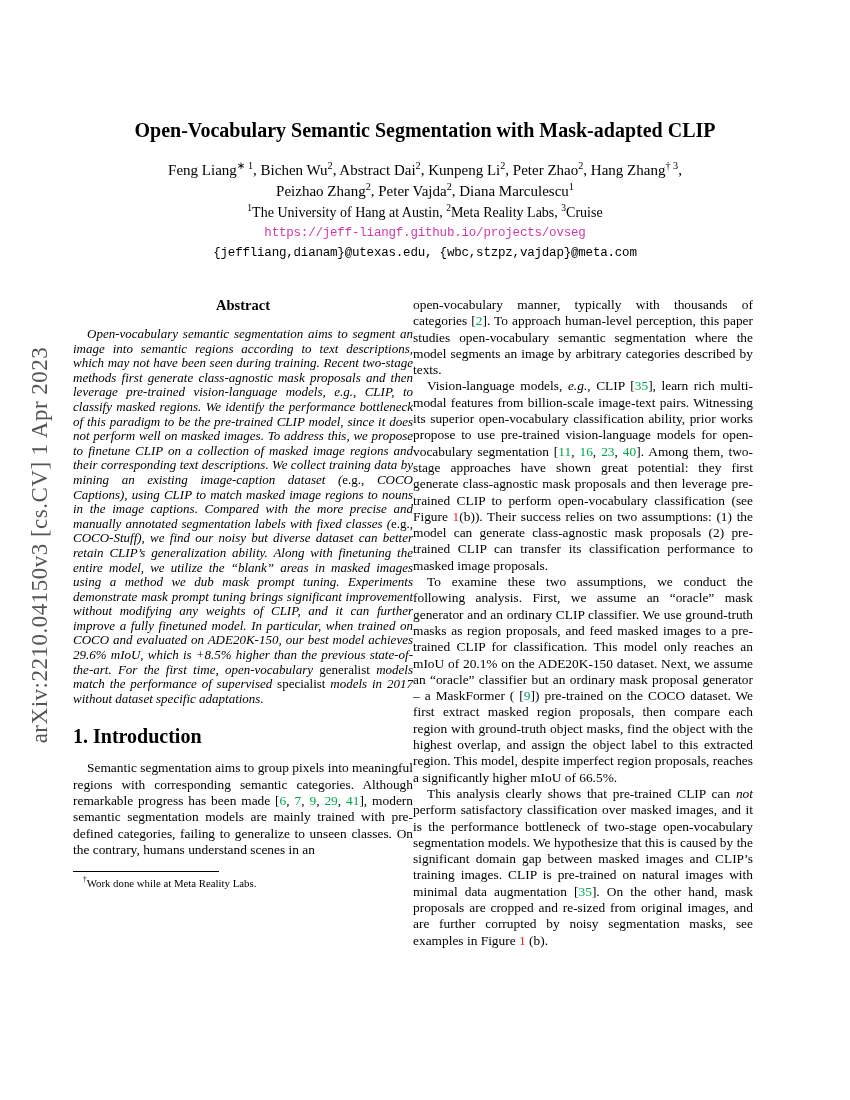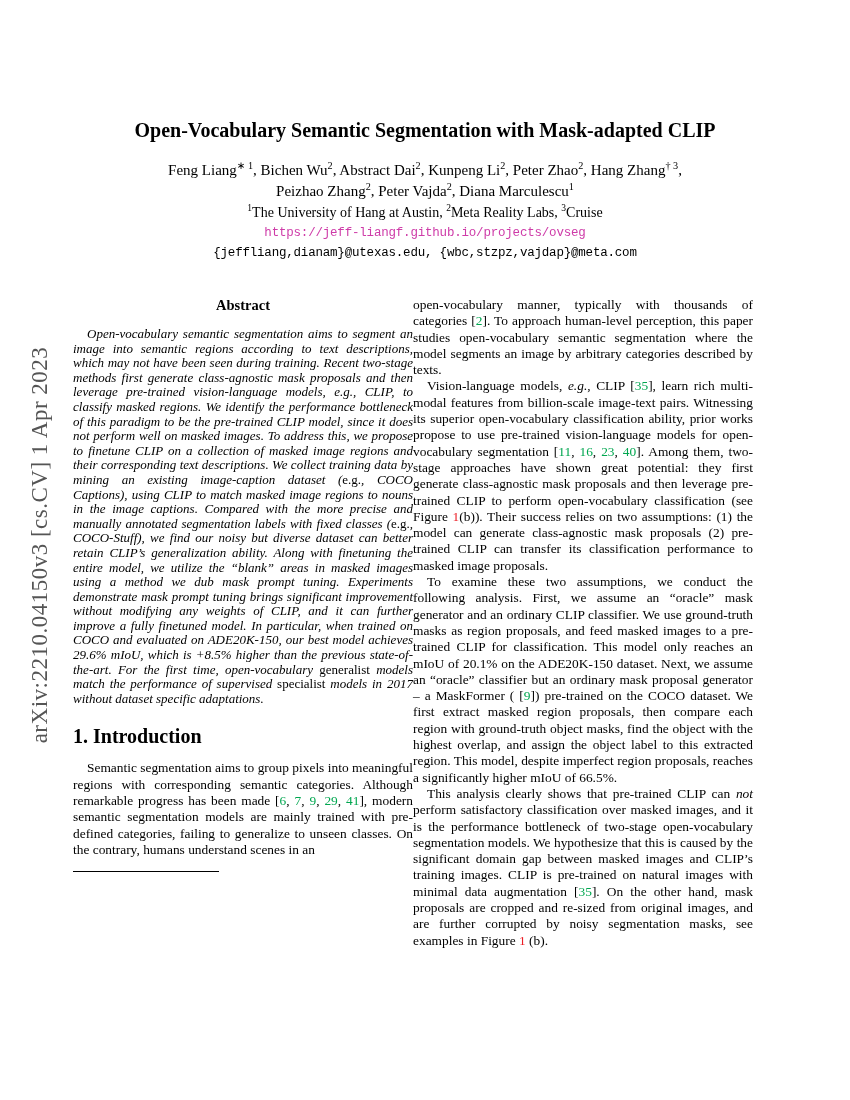--- a/index.html
+++ b/index.html
@@ -111,20 +111,21 @@
     <div class="columns">
 
       <div class="col">
         <h2 class="abstract-heading">Abstract</h2>
         <p class="abstract-body"><span>Open-vocabulary semantic segmentation aims to segment an image into semantic regions according to text descriptions, which may not have been seen during training. Recent two-stage methods first generate class-agnostic mask proposals and then leverage pre-trained vision-language models, e.g., CLIP, to classify masked regions. We identify the performance bottleneck of this paradigm to be the pre-trained CLIP model, since it does not perform well on masked images. To address this, we propose to finetune CLIP on a collection of masked image regions and their corresponding text descriptions. We collect training data by mining an existing image-caption dataset (</span><span class="seg-u">e.g.</span><span>, COCO Captions), using CLIP to match masked image regions to nouns in the image captions. Compared with the more precise and manually annotated segmentation labels with fixed classes (</span><span class="seg-u">e.g.</span><span>, COCO-Stuff), we find our noisy but diverse dataset can better retain CLIP’s generalization ability. Along with finetuning the entire model, we utilize the “blank” areas in masked images using a method we dub mask prompt tuning. Experiments demonstrate mask prompt tuning brings significant improvement without modifying any weights of CLIP, and it can further improve a fully finetuned model. In particular, when trained on COCO and evaluated on ADE20K-150, our best model achieves 29.6% mIoU, which is +8.5% higher than the previous state-of-the-art. For the first time, open-vocabulary </span><span class="seg-u">generalist</span><span> models match the performance of supervised </span><span class="seg-u">specialist</span><span> models in 2017 without dataset specific adaptations.</span></p>
 
         <h3 class="section-heading">1. Introduction</h3>
         <p class="body-par indent"><span>Semantic segmentation aims to group pixels into meaningful regions with corresponding semantic categories. Although remarkable progress has been made [</span><span class="seg-cite">6</span><span>, </span><span class="seg-cite">7</span><span>, </span><span class="seg-cite">9</span><span>, </span><span class="seg-cite">29</span><span>, </span><span class="seg-cite">41</span><span>], modern semantic segmentation models are mainly trained with pre-defined categories, failing to generalize to unseen classes. On the contrary, humans understand scenes in an</span></p>
 
         <div class="footnote-rule"></div>
+        <p class="footnote"><span class="seg-sup">†</span><span>Work done while at Meta Reality Labs.</span></p>
       </div>
 
       <div class="col">
         <p class="body-par"><span>open-vocabulary manner, typically with thousands of categories [</span><span class="seg-cite">2</span><span>]. To approach human-level perception, this paper studies open-vocabulary semantic segmentation where the model segments an image by arbitrary categories described by texts.</span></p>
         <p class="body-par indent"><span>Vision-language models, </span><span class="seg-i">e.g.</span><span>, CLIP [</span><span class="seg-cite">35</span><span>], learn rich multi-modal features from billion-scale image-text pairs. Witnessing its superior open-vocabulary classification ability, prior works propose to use pre-trained vision-language models for open-vocabulary segmentation [</span><span class="seg-cite">11</span><span>, </span><span class="seg-cite">16</span><span>, </span><span class="seg-cite">23</span><span>, </span><span class="seg-cite">40</span><span>]. Among them, two-stage approaches have shown great potential: they first generate class-agnostic mask proposals and then leverage pre-trained CLIP to perform open-vocabulary classification (see Figure </span><span class="seg-figref">1</span><span>(b)). Their success relies on two assumptions: (1) the model can generate class-agnostic mask proposals (2) pre-trained CLIP can transfer its classification performance to masked image proposals.</span></p>
         <p class="body-par indent"><span>To examine these two assumptions, we conduct the following analysis. First, we assume an “oracle” mask generator and an ordinary CLIP classifier. We use ground-truth masks as region proposals, and feed masked images to a pre-trained CLIP for classification. This model only reaches an mIoU of 20.1% on the ADE20K-150 dataset. Next, we assume an “oracle” classifier but an ordinary mask proposal generator – a MaskFormer ( [</span><span class="seg-cite">9</span><span>]) pre-trained on the COCO dataset. We first extract masked region proposals, then compare each region with ground-truth object masks, find the object with the highest overlap, and assign the object label to this extracted region. This model, despite imperfect region proposals, reaches a significantly higher mIoU of 66.5%.</span></p>
         <p class="body-par indent"><span>This analysis clearly shows that pre-trained CLIP can </span><span class="seg-i">not</span><span> perform satisfactory classification over masked images, and it is the performance bottleneck of two-stage open-vocabulary segmentation models. We hypothesize that this is caused by the significant domain gap between masked images and CLIP’s training images. CLIP is pre-trained on natural images with minimal data augmentation [</span><span class="seg-cite">35</span><span>]. On the other hand, mask proposals are cropped and re-sized from original images, and are further corrupted by noisy segmentation masks, see examples in Figure </span><span class="seg-figref">1</span><span> (b).</span></p>
       </div>
 
     </div>

